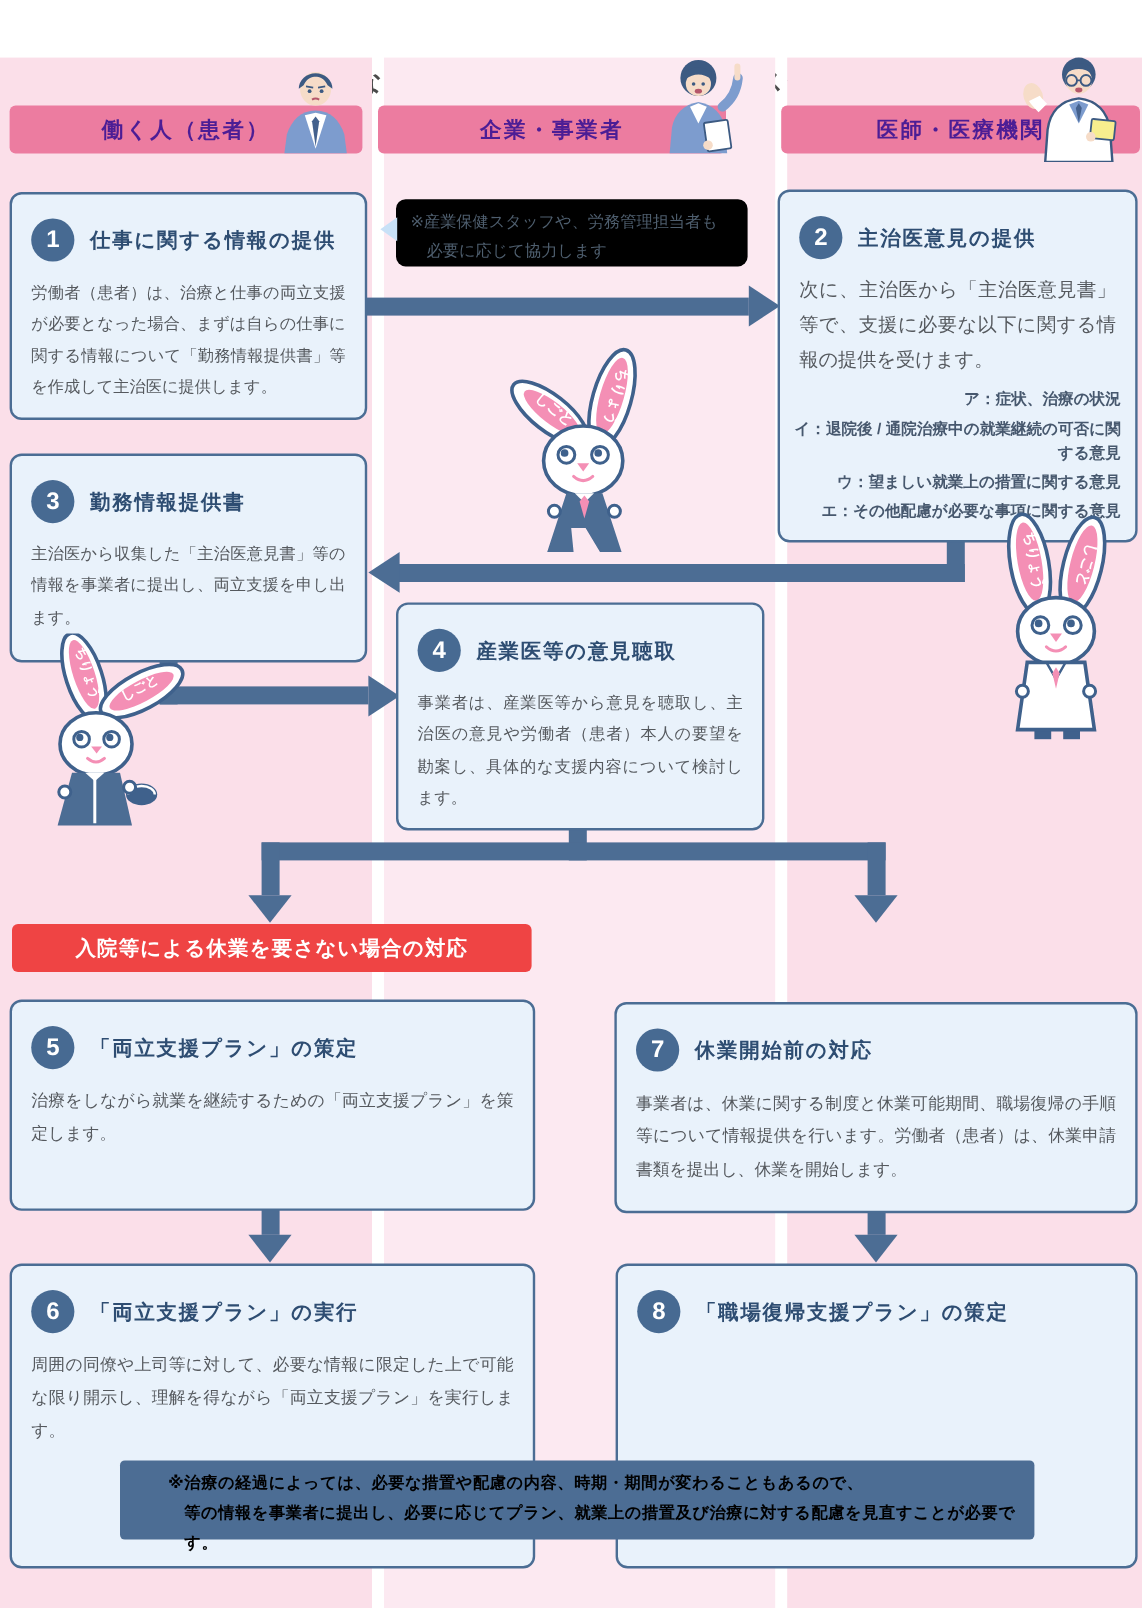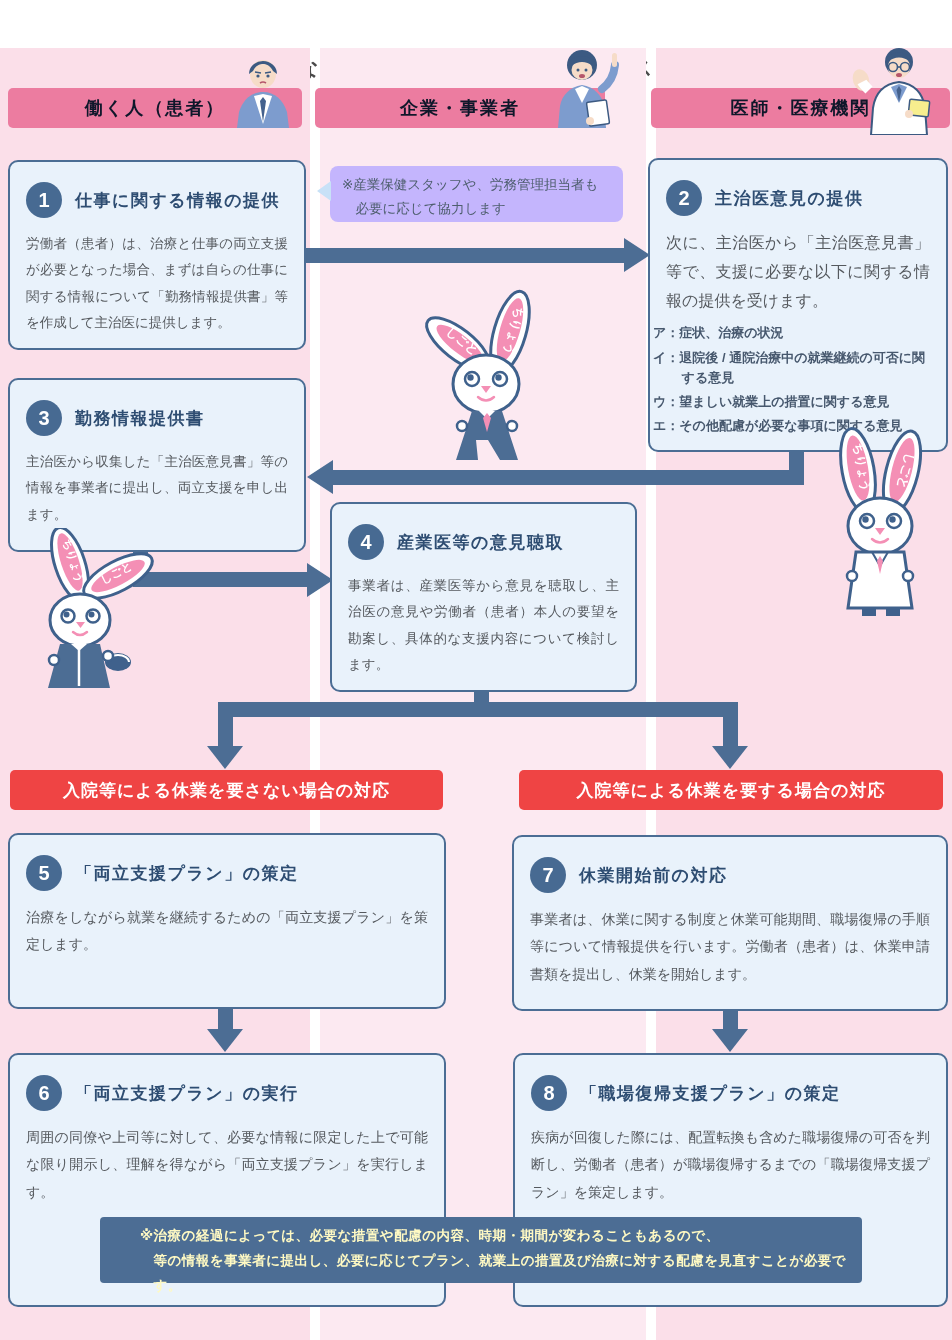--- a/index.html
+++ b/index.html
@@ -5,49 +5,49 @@
   html,body{margin:0;padding:0;background:#fff;}
   body{font-family:"Liberation Sans","DejaVu Sans",sans-serif;}
   #stage{position:relative;width:952px;height:1340px;background:#fff;overflow:hidden;}
   .col{position:absolute;top:48px;height:1292px;}
   .col-outer{background:#fbdfe9;}
   .col-mid{background:#fce9f1;}
   .page-title{position:absolute;top:5px;left:0;width:100%;text-align:center;
     font-size:22px;font-weight:bold;color:#4a4a4a;letter-spacing:1.5px;margin-top:48px;}
   .hdr-bar{position:absolute;top:88px;height:40px;background:#ec7ca0;border-radius:5px;
     display:flex;align-items:center;justify-content:center;}
-  .hdr-label{color:#0f172a;font-size:18px;font-weight:bold;letter-spacing:2px;}
+  .hdr-label{color:#4c1d95;font-size:18px;font-weight:bold;letter-spacing:2px;}
   .person{position:absolute;z-index:5;}
   .step-box{position:absolute;background:#e9f2fb;border:2px solid #4b6d94;border-radius:10px;z-index:2;}
   .step-head{display:flex;align-items:center;gap:13px;padding:20px 14px 0 16px;}
   .step-num{width:36px;height:36px;border-radius:50%;background:#476a92;color:#fff;
     font-weight:bold;font-size:20px;display:flex;align-items:center;justify-content:center;flex:0 0 36px;}
   .step-title{font-size:17px;font-weight:bold;color:#2e4d72;letter-spacing:1.5px;}
   .step-body{padding:13px 16px 0 16px;font-size:13.5px;color:#55595e;line-height:1.95;text-align:justify;}
   .body-lg{font-size:14px;}
   .body-sm{font-size:16px;line-height:1.8;}
-  .step-list{padding:8px 12px 0 3px;}
+  .step-list{padding:8px 12px 0 3px;text-align:right;}
   .step-list div{font-size:13px;font-weight:bold;color:#47586e;line-height:1.55;margin-bottom:4px;
     padding-left:2.2em;text-indent:-2.2em;}
-  .bubble{position:absolute;left:330px;top:166px;width:293px;height:56px;background:#c4b5fd;
+  .bubble{position:absolute;left:330px;top:166px;width:293px;height:56px;background:#000000;
     border-radius:8px;z-index:3;color:#4e5e6e;font-size:13.5px;line-height:1.8;padding:7px 12px;box-sizing:border-box;}
   .bubble-tail{position:absolute;left:-13px;top:15px;width:0;height:0;
     border-top:10px solid transparent;border-bottom:10px solid transparent;border-right:14px solid #c8e1f7;}
   .bar{position:absolute;background:#4c6d94;z-index:1;}
   .tri-right{position:absolute;width:0;height:0;border-top:17px solid transparent;
     border-bottom:17px solid transparent;border-left:26px solid #4c6d94;z-index:1;}
   .tri-left{position:absolute;width:0;height:0;border-top:17px solid transparent;
     border-bottom:17px solid transparent;border-right:26px solid #4c6d94;z-index:1;}
   .tri-down{position:absolute;width:0;height:0;border-left:18px solid transparent;
     border-right:18px solid transparent;border-top:23px solid #4c6d94;z-index:1;}
   .banner{position:absolute;top:770px;height:40px;background:#ef4444;border-radius:5px;
     display:flex;align-items:center;justify-content:center;z-index:2;}
   .banner span{color:#fff;font-size:17px;font-weight:bold;letter-spacing:1px;}
   .footer-note{position:absolute;left:100px;top:1217px;width:762px;height:66px;background:#4c6d94;
-    border-radius:4px;z-index:6;color:#fef9c3;font-size:13.5px;font-weight:600;line-height:1.85;
+    border-radius:4px;z-index:6;color:#000000;font-size:13.5px;font-weight:600;line-height:1.85;
     padding:7px 0 0 40px;box-sizing:border-box;letter-spacing:0.5px;}
   .footer-note .ind{padding-left:1em;}
   .mascot{position:absolute;z-index:4;}
 </style>
 </head>
 <body>
 
 <div id="stage">
 
   <div class="page-title">両立支援は、あなたが会社に申し出ることからスタートします。</div>
@@ -173,23 +173,20 @@
     <div class="step-head">
       <div class="step-num">4</div>
       <div class="step-title">産業医等の意見聴取</div>
     </div>
     <div class="step-body">事業者は、産業医等から意見を聴取し、主治医の意見や労働者（患者）本人の要望を勘案し、具体的な支援内容について検討します。</div>
   </div>
 
   <div class="banner" style="left:10px;width:433px;">
     <span>入院等による休業を要さない場合の対応</span>
   </div>
-  <div class="banner" style="left:519px;width:424px;">
-    <span>入院等による休業を要する場合の対応</span>
-  </div>
 
   <div class="step-box" style="left:8px;top:833px;width:434px;height:172px;">
     <div class="step-head">
       <div class="step-num">5</div>
       <div class="step-title">「両立支援プラン」の策定</div>
     </div>
     <div class="step-body body-lg">治療をしながら就業を継続するための「両立支援プラン」を策定します。</div>
   </div>
 
   <div class="step-box" style="left:512px;top:835px;width:432px;height:172px;">
@@ -206,21 +203,20 @@
       <div class="step-title">「両立支援プラン」の実行</div>
     </div>
     <div class="step-body body-lg">周囲の同僚や上司等に対して、必要な情報に限定した上で可能な限り開示し、理解を得ながら「両立支援プラン」を実行します。</div>
   </div>
 
   <div class="step-box" style="left:513px;top:1053px;width:431px;height:250px;">
     <div class="step-head">
       <div class="step-num">8</div>
       <div class="step-title">「職場復帰支援プラン」の策定</div>
     </div>
-    <div class="step-body body-lg">疾病が回復した際には、配置転換も含めた職場復帰の可否を判断し、労働者（患者）が職場復帰するまでの「職場復帰支援プラン」を策定します。</div>
   </div>
 
   <svg class="mascot" style="left:420px;top:282px;" width="140" height="185" viewBox="0 0 140 185">
     <ellipse transform="rotate(16 90 50)" cx="90" cy="50" rx="16" ry="42" fill="#fff" stroke="#3f618c" stroke-width="3"></ellipse>
     <ellipse transform="rotate(-52 38 62)" cx="38" cy="62" rx="15" ry="38" fill="#fff" stroke="#3f618c" stroke-width="3"></ellipse>
     <ellipse transform="rotate(16 90 48)" cx="90" cy="48" rx="10" ry="33" fill="#f48fb5"></ellipse>
     <ellipse transform="rotate(-52 40 62)" cx="40" cy="62" rx="9" ry="29" fill="#f48fb5"></ellipse>
     <text transform="translate(90 48) rotate(104)" text-anchor="middle" fill="#fff" font-size="12" font-weight="bold">ちりょう</text>
     <text transform="translate(40 62) rotate(38)" text-anchor="middle" fill="#fff" font-size="12" font-weight="bold">しごと</text>
     <ellipse cx="66" cy="102" rx="33" ry="29" fill="#fff" stroke="#3f618c" stroke-width="3"></ellipse>

